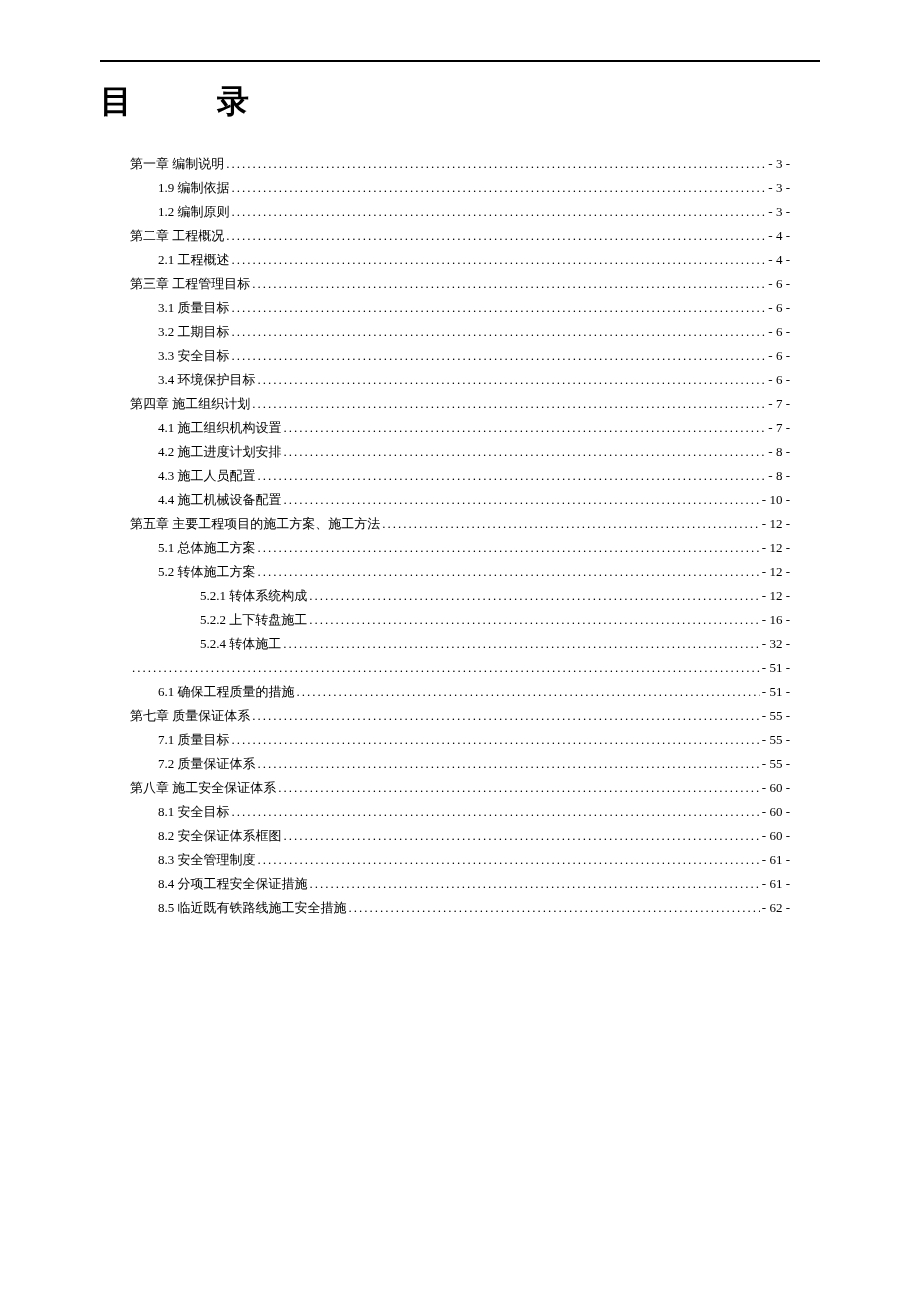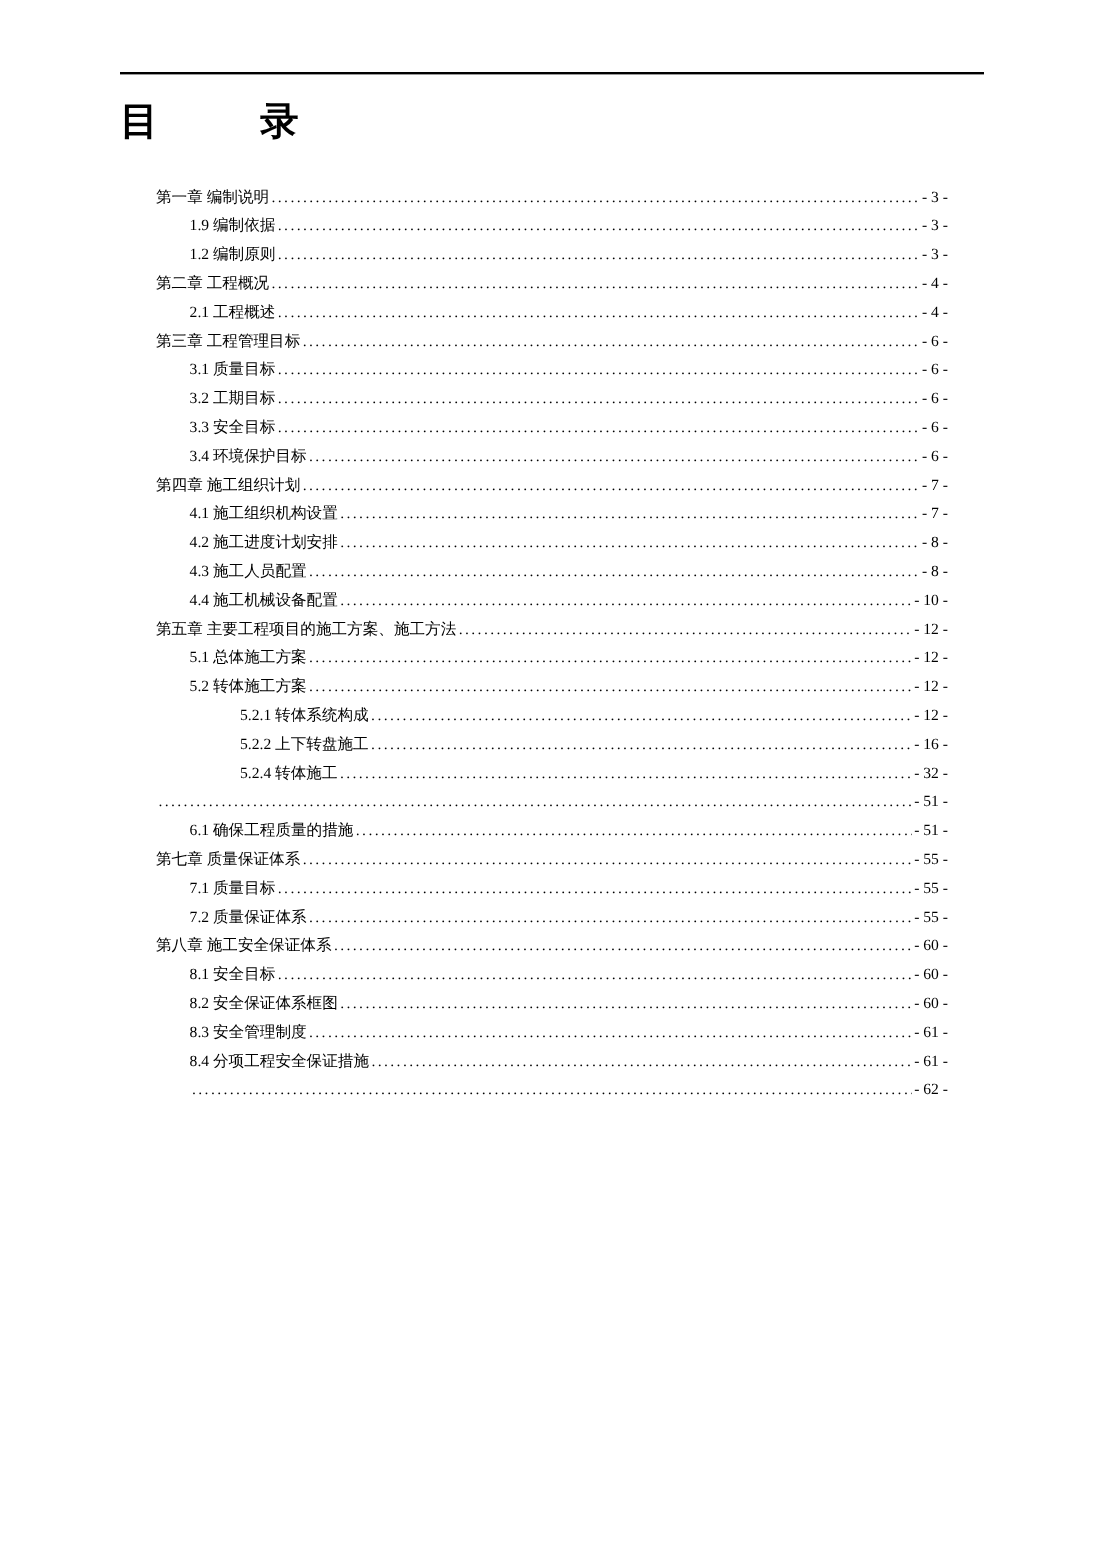--- a/index.html
+++ b/index.html
@@ -215,17 +215,18 @@
         <span class="toc-label">8.3 安全管理制度</span>
         <span class="toc-leader"></span>
         <span class="toc-page">- 61 -</span>
       </div>
       <div class="toc-row lvl2">
         <span class="toc-label">8.4 分项工程安全保证措施</span>
         <span class="toc-leader"></span>
         <span class="toc-page">- 61 -</span>
       </div>
       <div class="toc-row lvl2">
+        <span class="toc-label">8.5 临近既有铁路线施工安全措施</span>
         <span class="toc-leader"></span>
         <span class="toc-page">- 62 -</span>
       </div>
     </div>
 </div>
 
 </body></html>

